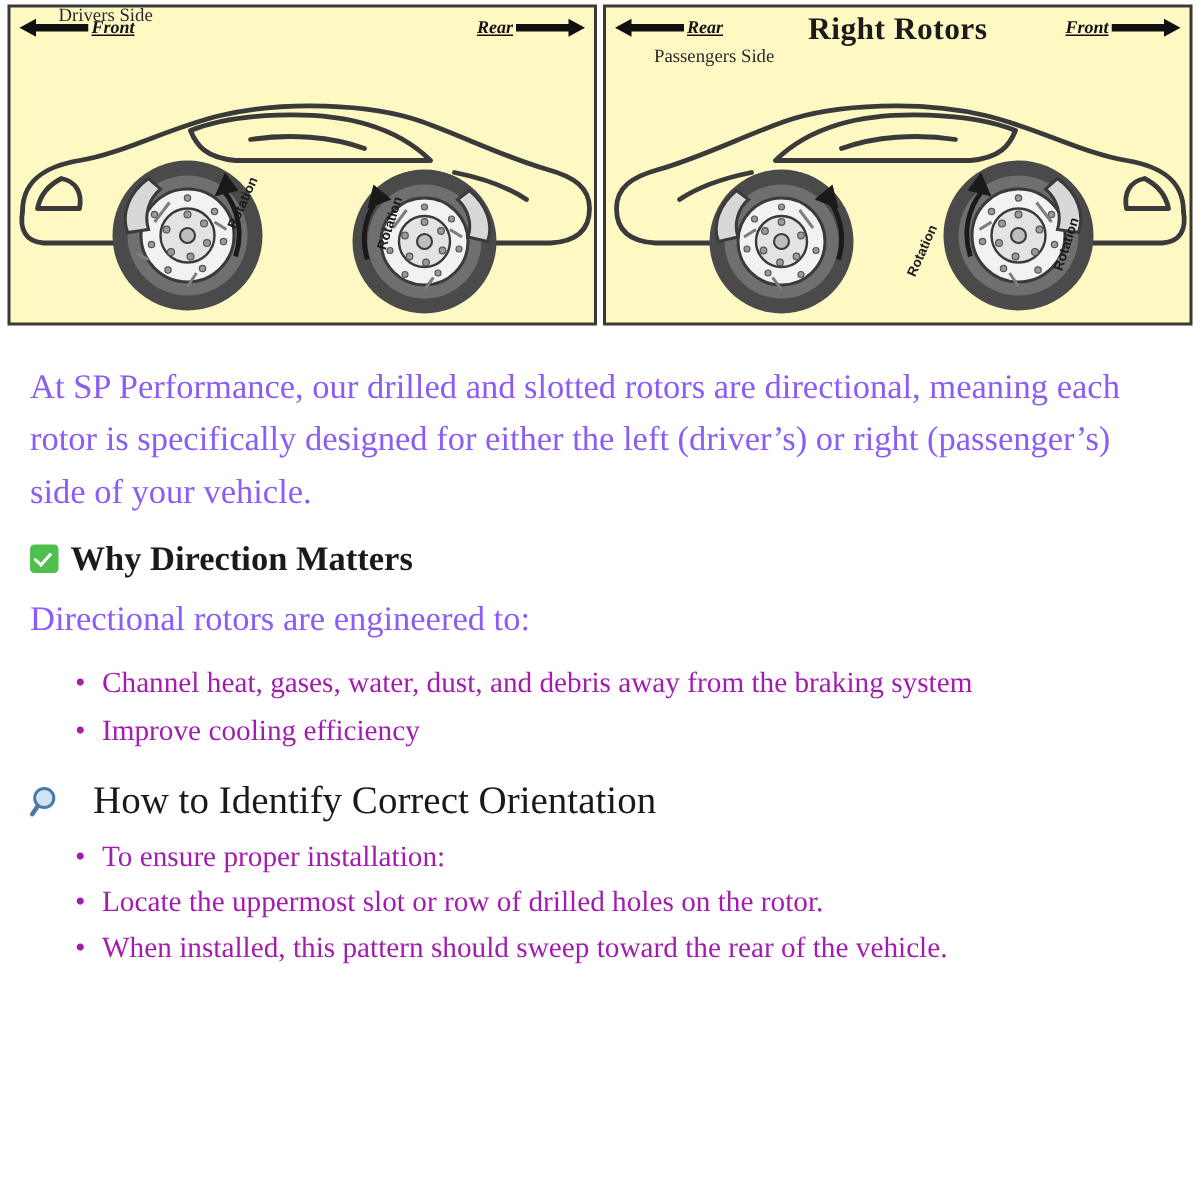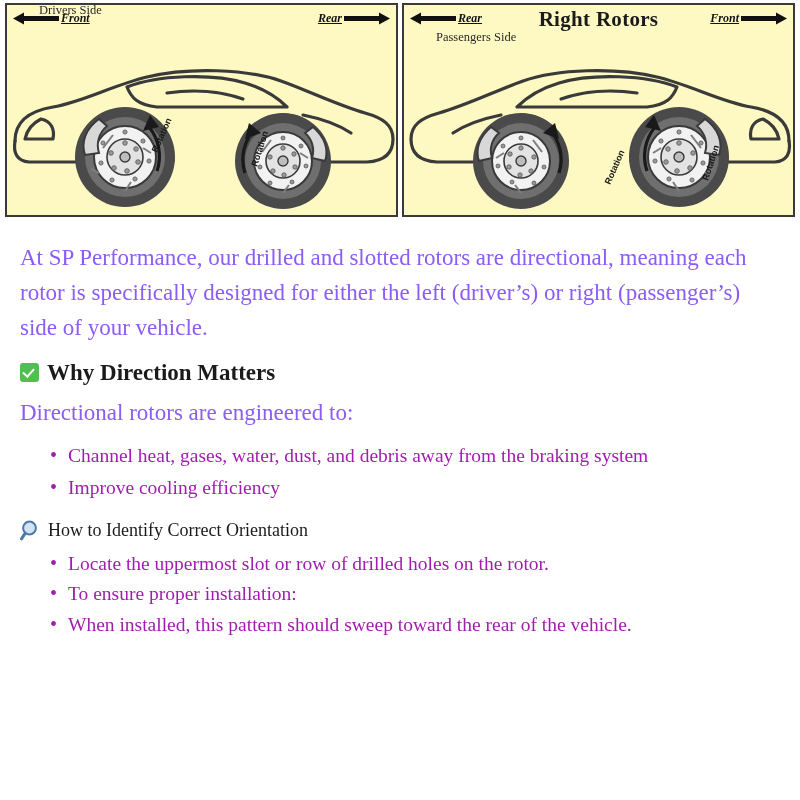--- a/index.html
+++ b/index.html
@@ -114,26 +114,26 @@
     position: absolute;
     left: 5px;
     top: 3px;
     width: 5px;
     height: 9px;
     border: solid #fff;
     border-width: 0 2.4px 2.4px 0;
     transform: rotate(42deg);
   }
   h3.subheading {
-    font-size: 18px;
+    font-size: 26px;
     font-weight: normal;
     margin: 16px 0 8px 0;
     display: flex;
     align-items: center;
-    gap: 6px;
+    gap: 20px;
     color: #1a1a1a;
   }
   .mag-icon { flex: none; display: block; }
 
   ul.bullets {
     margin: 2px 0 6px 0;
     padding-left: 30px;
     list-style: none;
   }
   ul.bullets li {
@@ -384,19 +384,19 @@
 
     <h3 class="subheading">
       <svg class="mag-icon" width="22" height="22" viewBox="0 0 22 22">
         <circle cx="9.5" cy="9" r="6.4" fill="#cfe3f2" stroke="#4a79a8" stroke-width="2"></circle>
         <line x1="4.6" y1="15.2" x2="1.5" y2="19.8" stroke="#4a79a8" stroke-width="3" stroke-linecap="round"></line>
       </svg>
       <span>How to Identify Correct Orientation</span>
     </h3>
 
     <ul class="bullets tight">
+      <li>To ensure proper installation:</li>
       <li>Locate the uppermost slot or row of drilled holes on the rotor.</li>
-      <li>To ensure proper installation:</li>
       <li>When installed, this pattern should sweep toward the rear of the vehicle.</li>
     </ul>
 
   </div>
 </div>
 
 </body></html>

